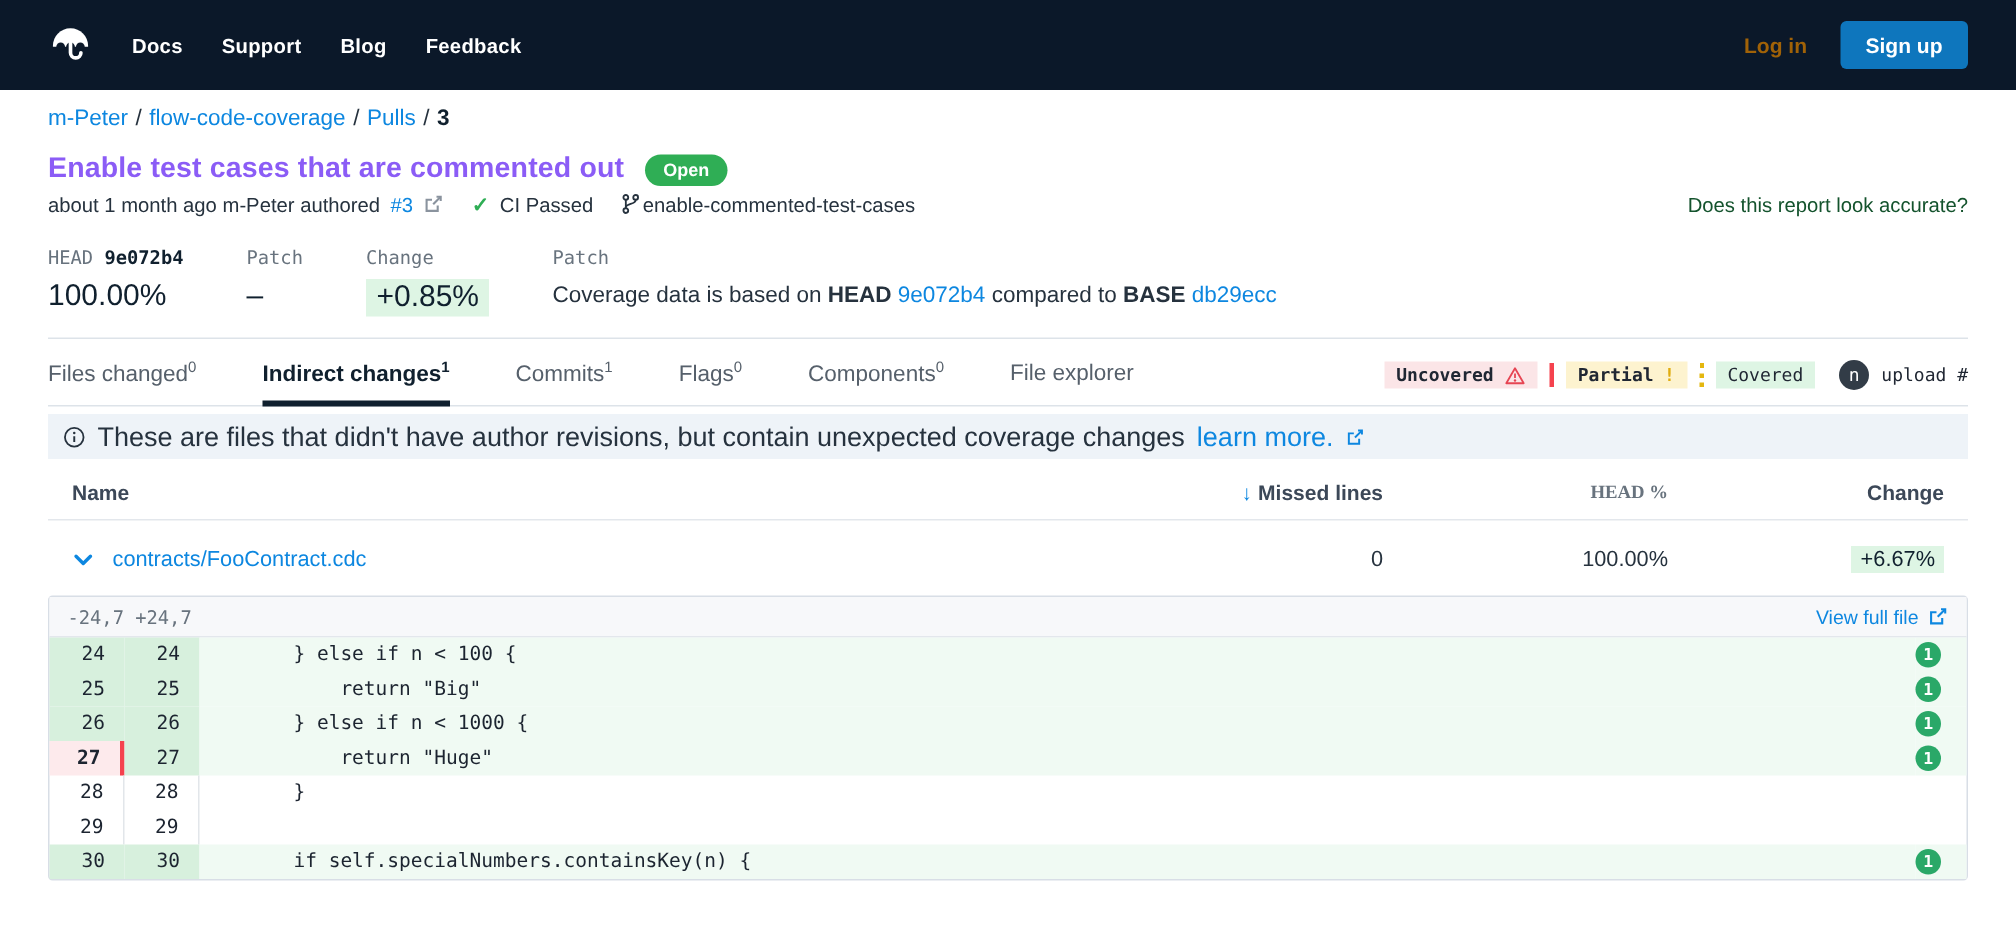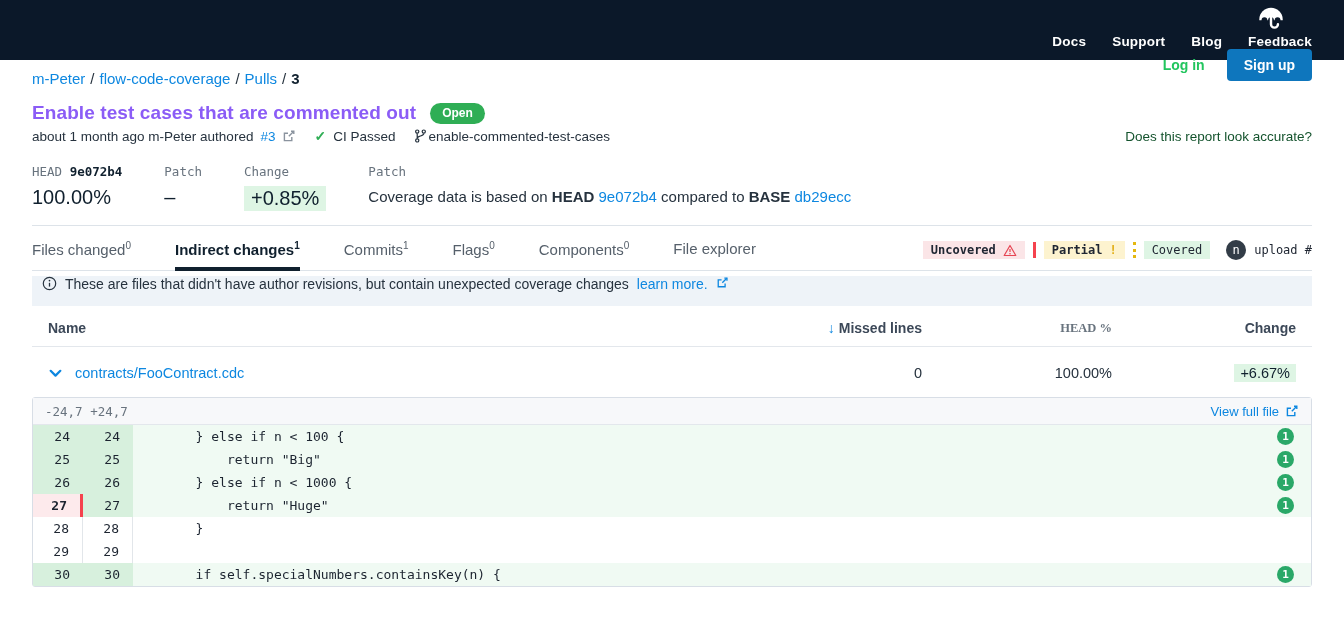--- a/index.html
+++ b/index.html
@@ -1,26 +1,26 @@
 <!DOCTYPE html>
 <html><head>
 <meta charset="utf-8">
 <style>
   * { margin:0; padding:0; box-sizing:border-box; }
   html,body { width:1344px; height:634px; overflow:hidden; background:#fff;
     font-family:"Liberation Sans", sans-serif; color:#26323e; }
   .mono { font-family:"DejaVu Sans Mono", monospace; }
 
   
-  .nav { height:60px; background:#0b1829; display:flex; align-items:flex-end; padding:4px 32px;flex-direction:column; }
+  .nav { height:60px; background:#0b1829; display:flex; align-items:center; padding:16px 32px; }
   .nav-logo { display:flex; align-items:center; margin-right:26px; cursor:pointer; }
   .nav-links { display:flex; gap:26px; }
   .nav-link { color:#fff; font-size:13.5px; font-weight:700; letter-spacing:.2px; cursor:pointer; }
   .nav-right { margin-left:auto; display:flex; align-items:center; gap:22px; }
-  .login { color:#22c55e; font-size:14px; font-weight:700; cursor:pointer; }
+  .login { color:#a16207; font-size:14px; font-weight:700; cursor:pointer; }
   .signup { background:#0e76bd; color:#fff; font-size:14px; font-weight:700; border:none;
     border-radius:4px; padding:8px 17px; cursor:pointer; }
 
   
   .main { padding:10px 32px 0 32px; }
   .breadcrumb { font-size:15px; color:#10202e; }
   .breadcrumb a { color:#0d87e0; text-decoration:none; cursor:pointer; }
   .breadcrumb .sep { margin:0 5px; color:#26323e; }
   .breadcrumb .current { font-weight:700; }
 
@@ -61,22 +61,22 @@
   .chip-yellow { background:#fdf3cf; }
   .chip-green { background:#def5e4; font-weight:400; }
   .bar-red { width:3px; height:16px; background:#f5424e; }
   .bar-dotted { width:0; height:16px; border-left:3px dotted #e4b70f; }
   .excl { color:#e0ac10; font-weight:700; }
   .upload-wrap { display:flex; align-items:center; gap:8px; margin-left:8px; }
   .upload-circle { width:20px; height:20px; border-radius:50%; background:#323c47; color:#fff;
     font-size:12px; display:flex; align-items:center; justify-content:center; }
 
   
-  .banner { margin-top:5px; background:#eef3f8; height:30px; display:flex; align-items:flex-start;
-    gap:8px; padding:0 10px; font-size:14px; color:#26323e; }
+  .banner { margin-top:5px; background:#eef3f8; height:30px; display:flex; align-items:center;
+    gap:8px; padding:0 10px; font-size:18px; color:#26323e; }
   .banner a { color:#0d87e0; text-decoration:none; cursor:pointer; }
   .banner .ext { color:#0d87e0; }
 
   
   .thead { display:flex; align-items:center; margin-top:4px; padding:9px 0 10px;
     border-bottom:1px solid #e3e7ec; font-size:14px; font-weight:700; color:#3c4858; }
   .col-name { flex:1; padding-left:16px; }
   .col-missed { width:260px; text-align:right; }
   .col-head { width:190px; text-align:right; }
   .col-change { width:200px; text-align:right; padding-right:16px; }

